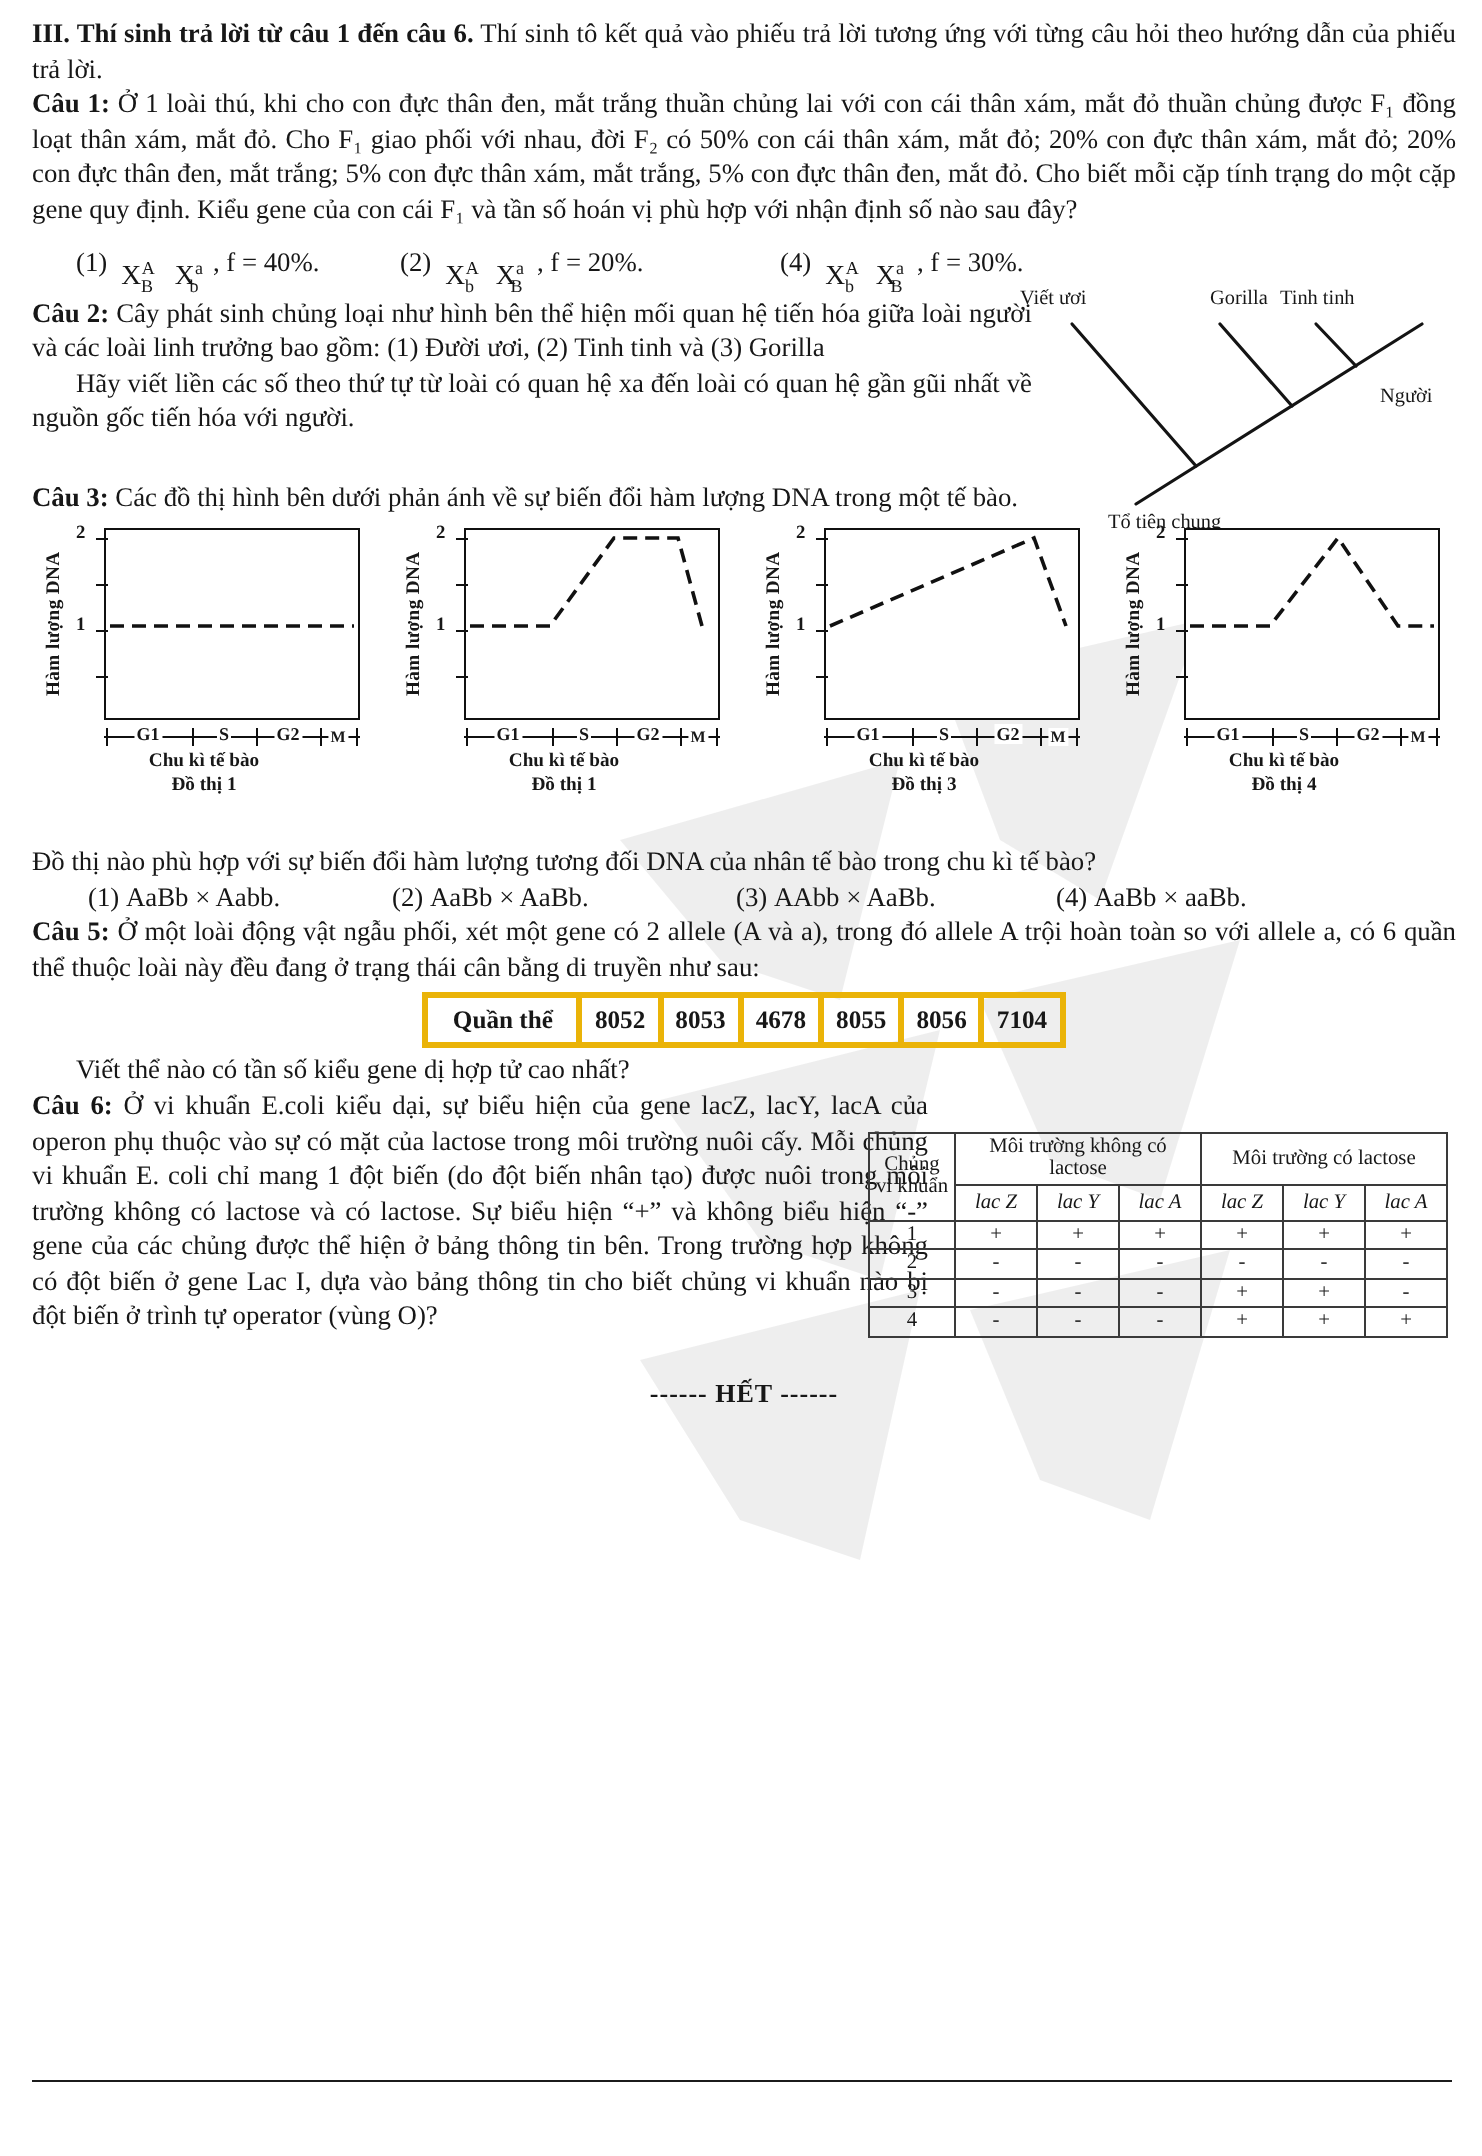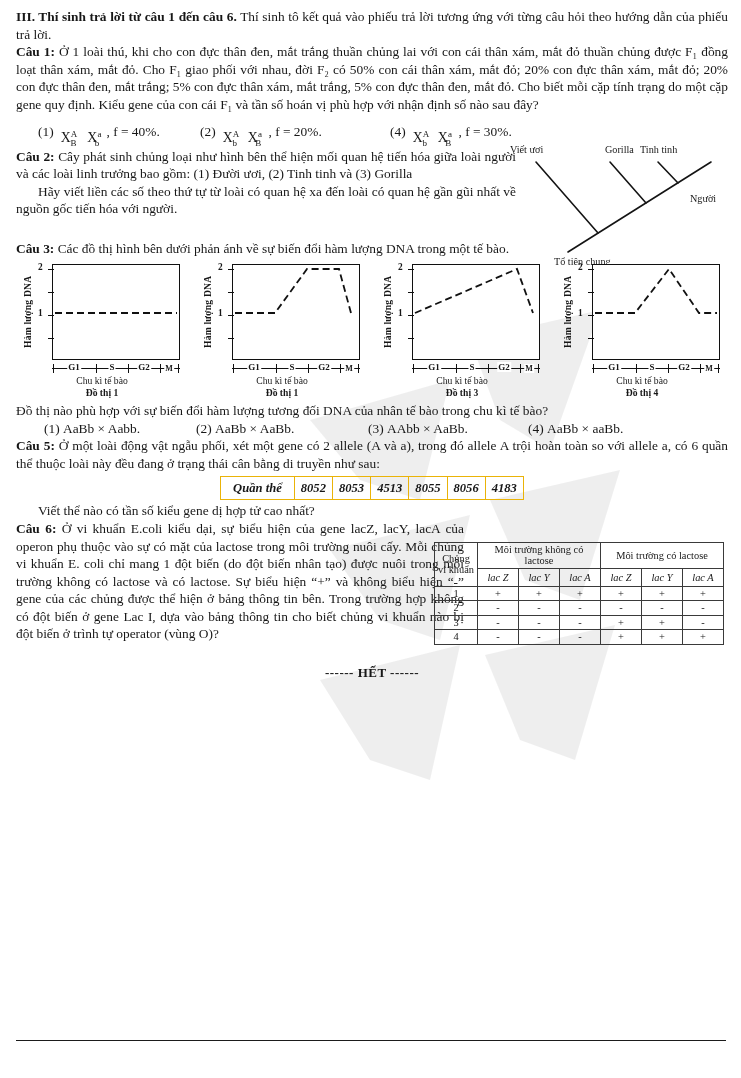--- a/index.html
+++ b/index.html
@@ -163,42 +163,41 @@
     font-weight: bold;
     background: #fff;
     padding: 0 1px;
     transform: translateX(-50%);
   }
   .cap1 {
     position: absolute;
     top: 113px;
     left: 0; width: 172px;
     font-size: 9.6px;
-    font-weight: normal;
+    font-weight: bold;
   }
   .cap2 {
     position: absolute;
     top: 125px;
     left: 0; width: 172px;
     font-size: 9.6px;
     font-weight: bold;
   }
 
   
   .tbl5-wrap { display: flex; justify-content: center; margin-top: 4px; }
   table.t5 {
     border-collapse: collapse;
     font-size: 12.6px;
   }
   table.t5 td {
-    border: 1px solid #eab308;
+    border: 3px solid #eab308;
     padding: 2px 6px;
     text-align: center;
     height: 18px;
-    font-style: italic;
   }
   table.t5 td.lab { text-align: center; padding: 2px 12px; }
   table.t5 tr.head td { font-weight: bold; }
 
   
   .c6-wrap { position: relative; width: 712px; margin-top: 0px; }
   .c6-text { width: 448px; }
   .op-tbl {
     position: absolute;
     right: 4px;
@@ -440,21 +439,21 @@
               <div class="ph" style="left:92px">G2</div>
               <div class="ph" style="left:117px;font-size:8px;top:1px">M</div>
             </div>
           </div>
           <div class="cap1">Chu kì tế bào</div>
           <div class="cap2">Đồ thị 4</div>
         </div>
 
       </div>
 
-      <p class="para" style="margin-top:22px">Đồ thị nào phù hợp với sự biến đổi hàm lượng tương đối DNA của nhân tế bào trong chu kì tế bào?</p>
+      <p class="para" style="margin-top:42px">Đồ thị nào phù hợp với sự biến đổi hàm lượng tương đối DNA của nhân tế bào trong chu kì tế bào?</p>
     </div>
 
     <div>
       <div class="opt-row" style="margin-top:1px">
         <div style="width:180px;padding-left:28px;box-sizing:border-box"><span>(1)</span>&nbsp;<span>AaBb × Aabb.</span></div>
         <div style="width:172px"><span>(2)</span>&nbsp;<span>AaBb × AaBb.</span></div>
         <div style="width:160px"><span>(3)</span>&nbsp;<span>AAbb × AaBb.</span></div>
         <div><span>(4)</span>&nbsp;<span>AaBb × aaBb.</span></div>
       </div>
     </div>
@@ -462,24 +461,24 @@
     <div>
       <p class="para"><span class="bold">Câu 5:</span><span> Ở một loài động vật ngẫu phối, xét một gene có 2 allele (A và a), trong đó allele A trội hoàn toàn so với allele a, có 6 quần thể thuộc loài này đều đang ở trạng thái cân bằng di truyền như sau:</span></p>
 
       <div class="tbl5-wrap">
         <table class="t5">
           <tbody>
               <tr class="head">
             <td class="lab">Quần thể</td>
             <td>8052</td>
             <td>8053</td>
-            <td>4513</td>
+            <td>4678</td>
             <td>8055</td>
             <td>8056</td>
-            <td>4183</td>
+            <td>7104</td>
           </tr>
         </tbody>
           </table>
       </div>
 
       <p class="para indent" style="margin-top:2px">Viết thể nào có tần số kiểu gene dị hợp tử cao nhất?</p>
     </div>
 
     <div class="c6-wrap">
       <div class="c6-text">

